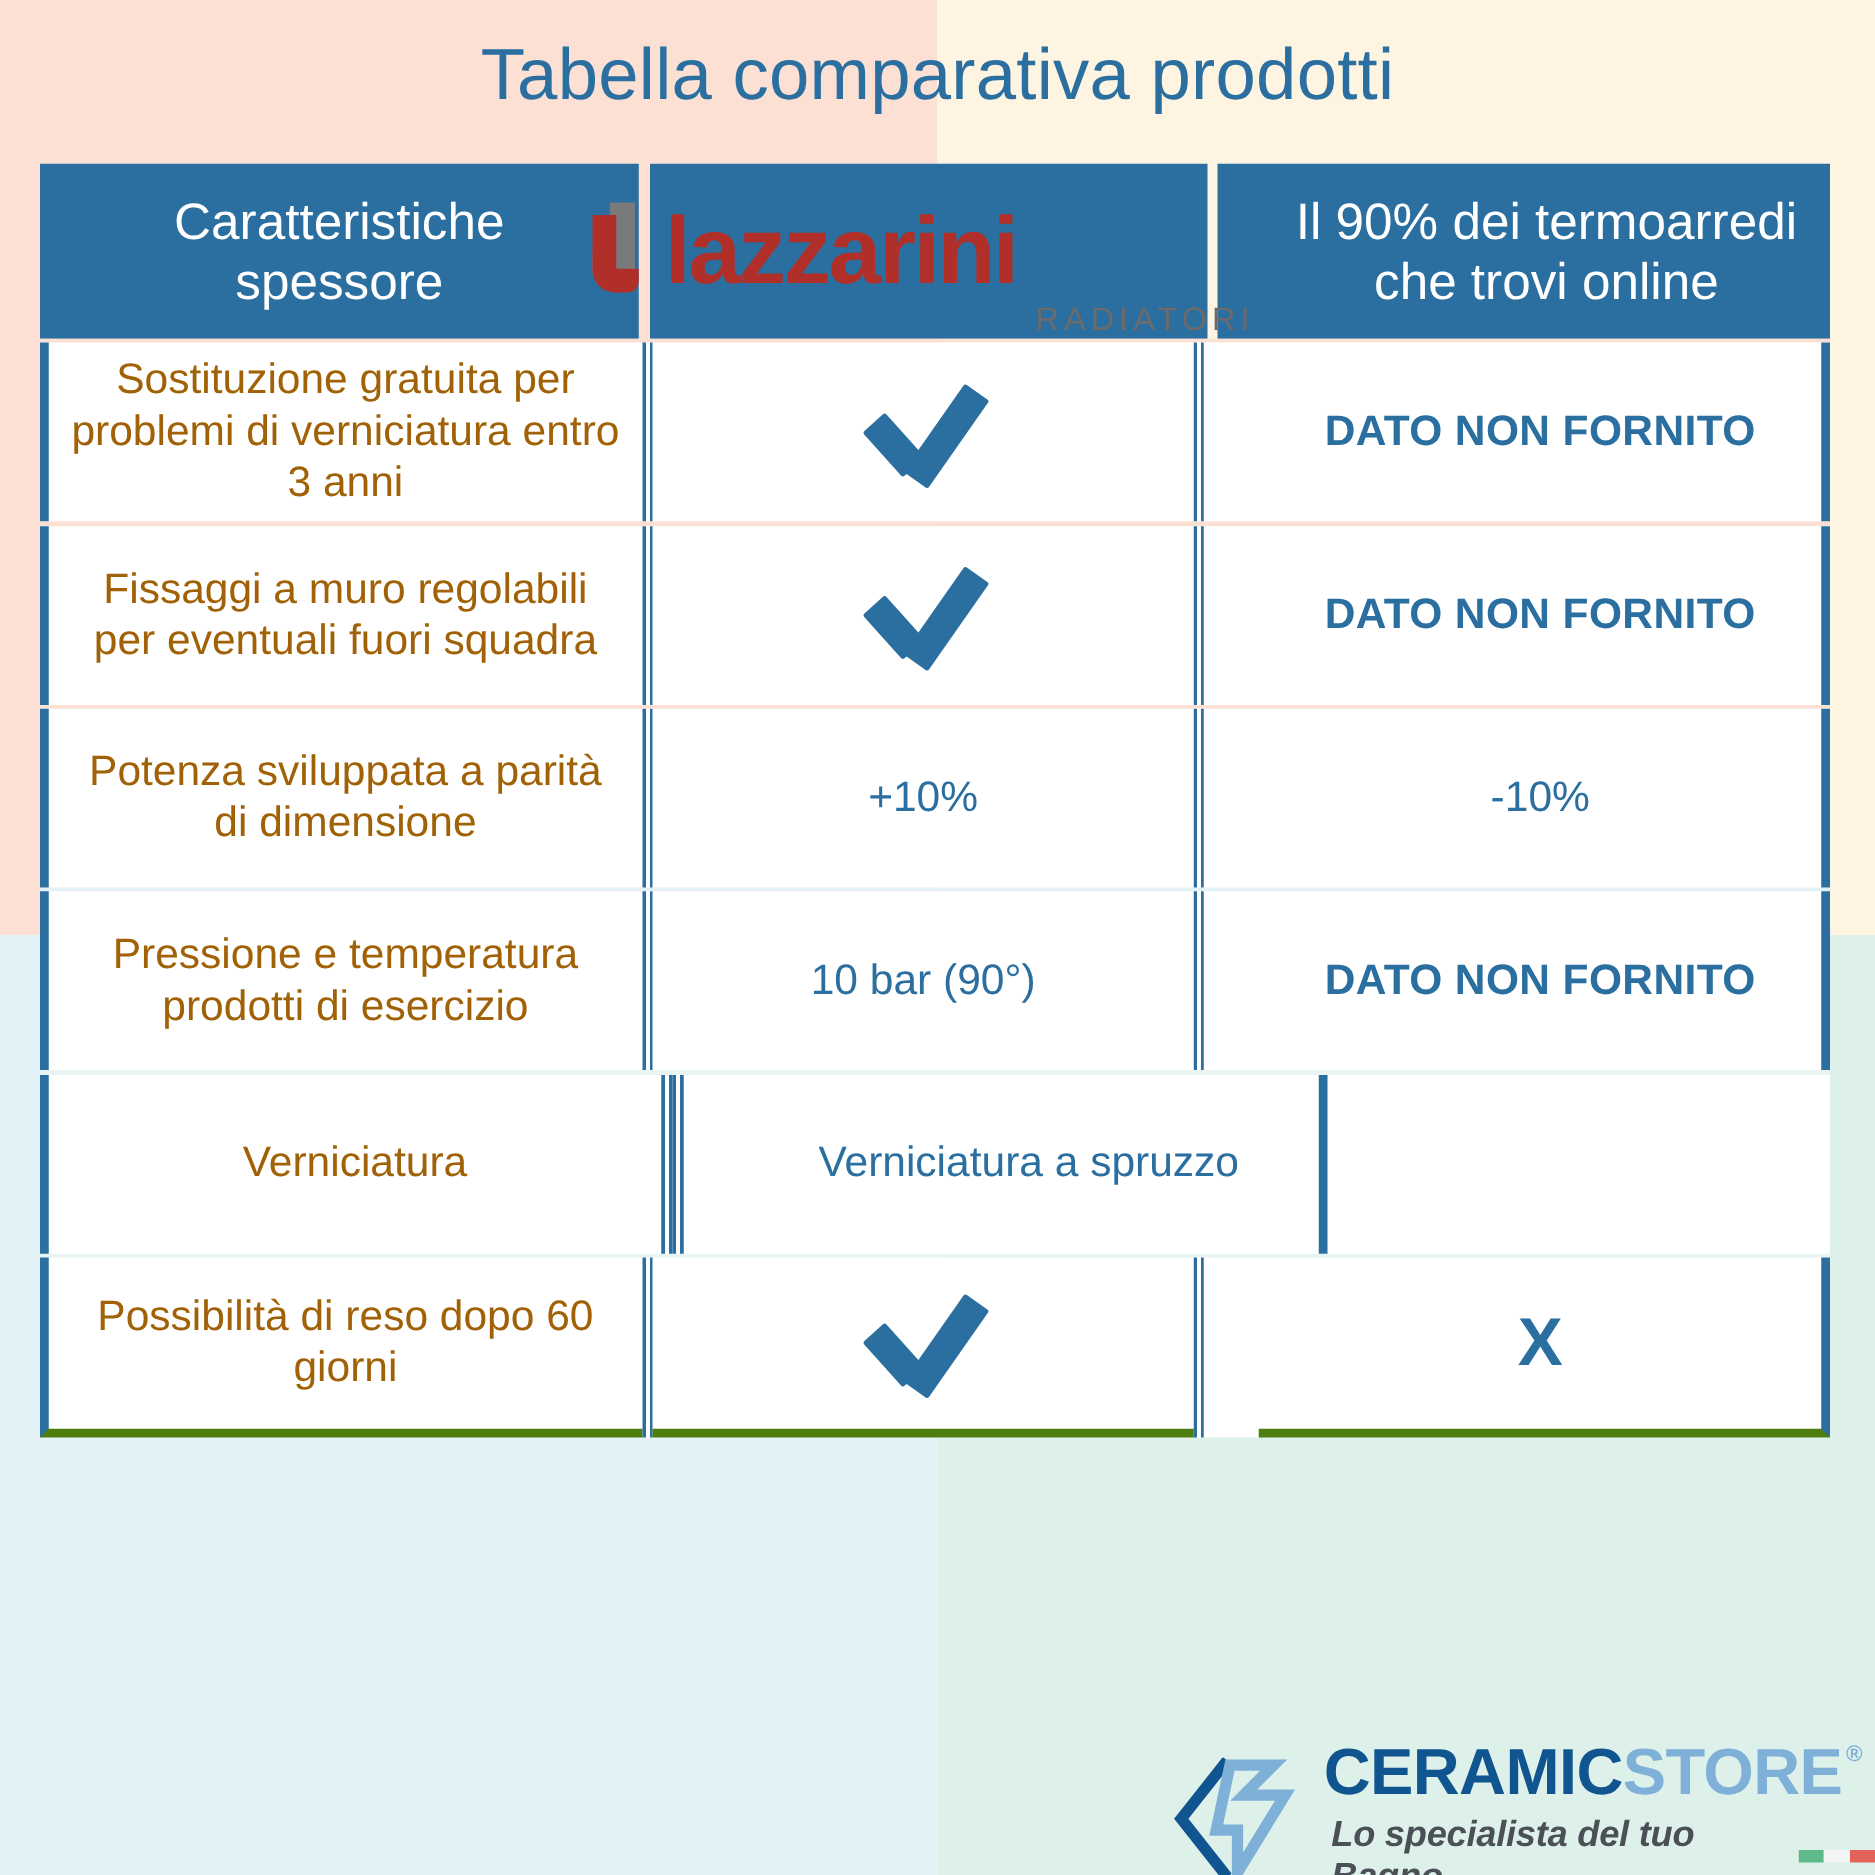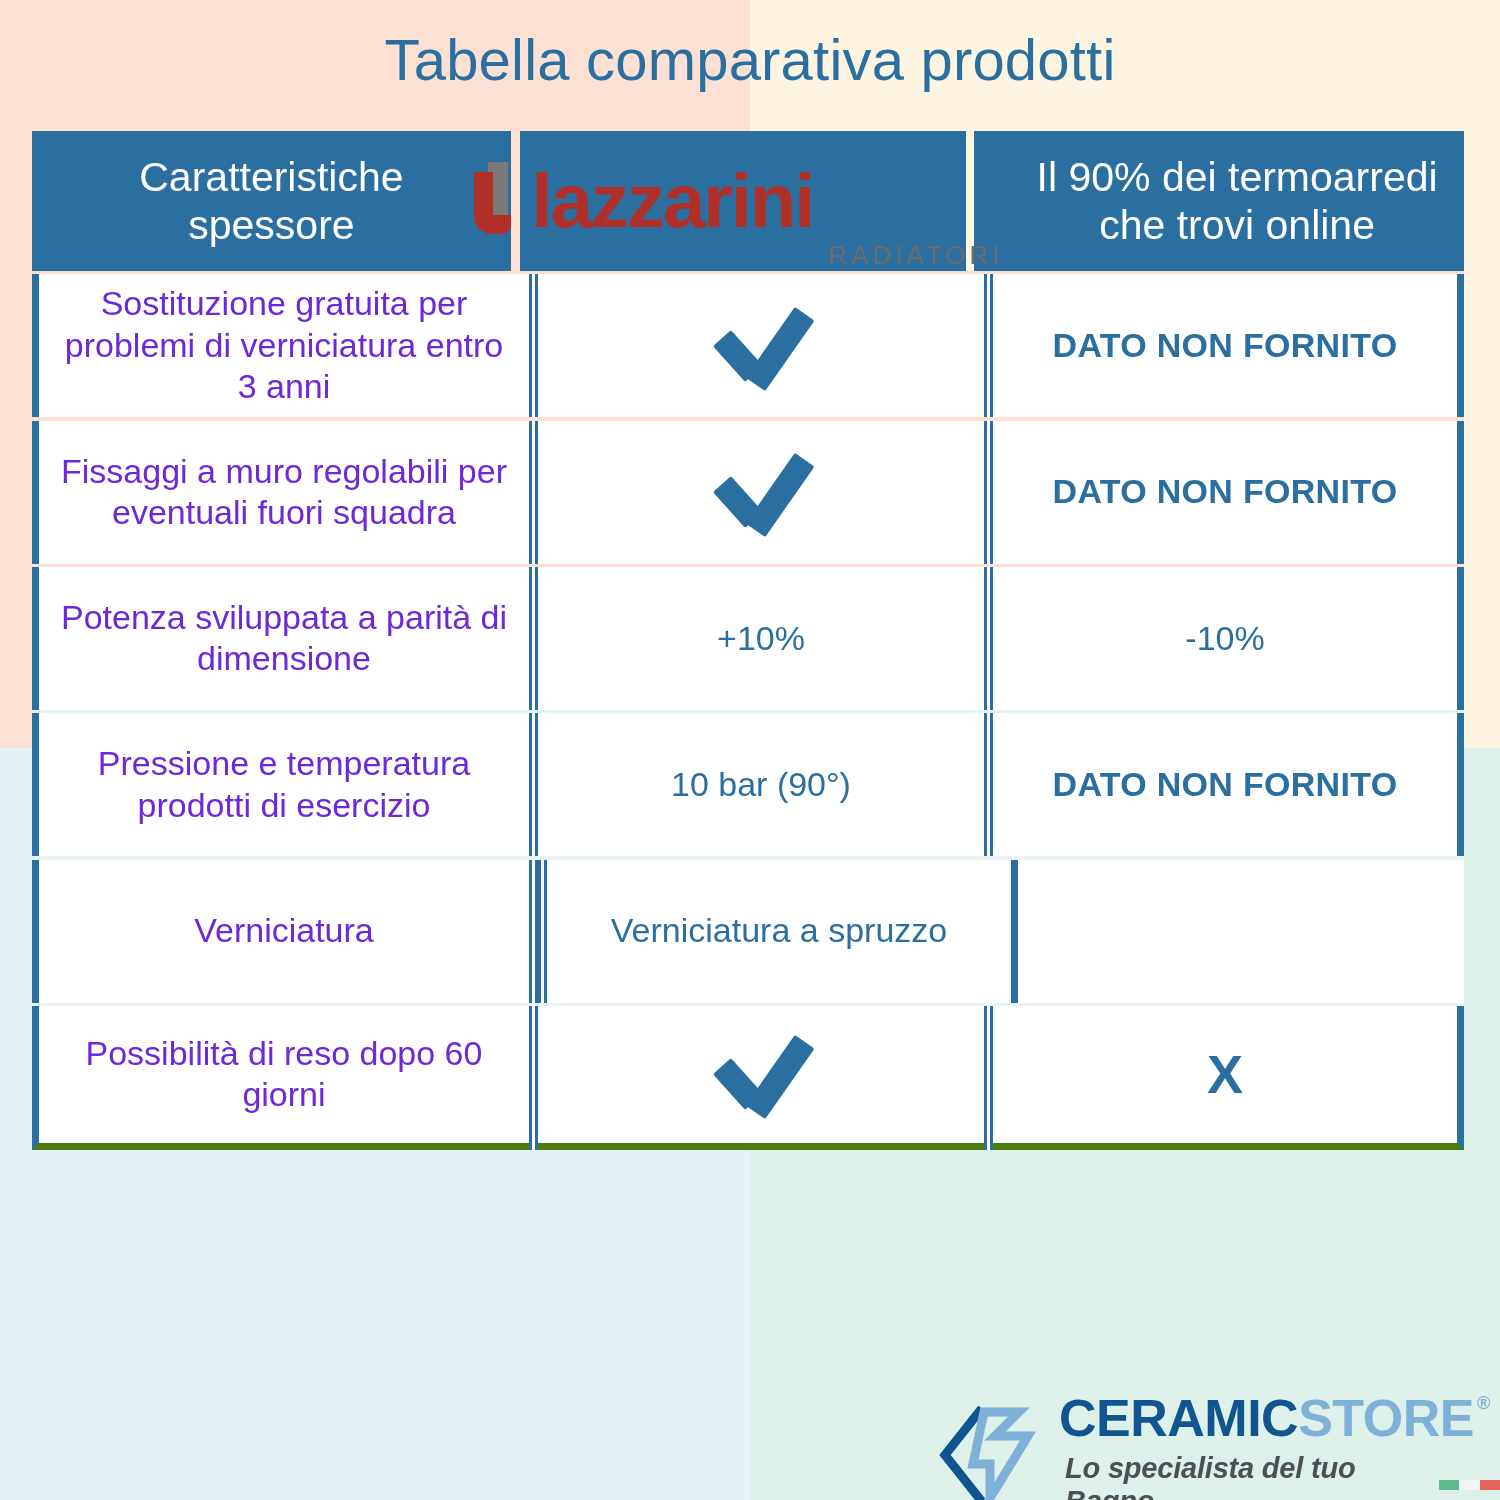--- a/index.html
+++ b/index.html
@@ -47,42 +47,42 @@
   #table-header .c2{width:446px;}
   #table-header .c3{width:471px;padding-left:36px;}
 
   
   .body-row{background:#ffffff;position:relative;}
   .body-row .c1{
     width:497px;box-sizing:border-box;
     border-left:7px solid #2a6fa0;
     display:flex;align-items:center;justify-content:center;
     text-align:center;padding:0 16px;
-    font-size:34px;color:#6d28d9;line-height:1.22;
+    font-size:34px;color:#a16207;line-height:1.22;
   }
   .body-row .sep{
     width:9px;align-self:stretch;
     background:
       linear-gradient(to right,
         #2a6fa0 0 3px,
         #ffffff 3px 6px,
         #2a6fa0 6px 9px);
   }
   .body-row .c2{
     width:446px;box-sizing:border-box;
     display:flex;align-items:center;justify-content:center;
     text-align:center;padding:0 18px;
     font-size:34px;color:#2a6fa0;line-height:1.22;
   }
   .body-row .c3{
     width:471px;box-sizing:border-box;
     border-right:7px solid #2a6fa0;
     display:flex;align-items:center;justify-content:center;
     text-align:center;padding:0 18px;
-    font-size:34px;color:#2a6fa0;line-height:1.22;
+    font-size:34px;color:#2a6fa0;line-height:1.22;margin-left:44px;
   }
   .body-row.last .c1,.body-row.last .c2,.body-row.last .c3{
     border-bottom:7px solid #4d7c0f;
   }
   .body-row.last .sep{
     background:
       linear-gradient(to right,
         #2a6fa0 0 3px,
         #ffffff 3px 6px,
         #2a6fa0 6px 9px);

